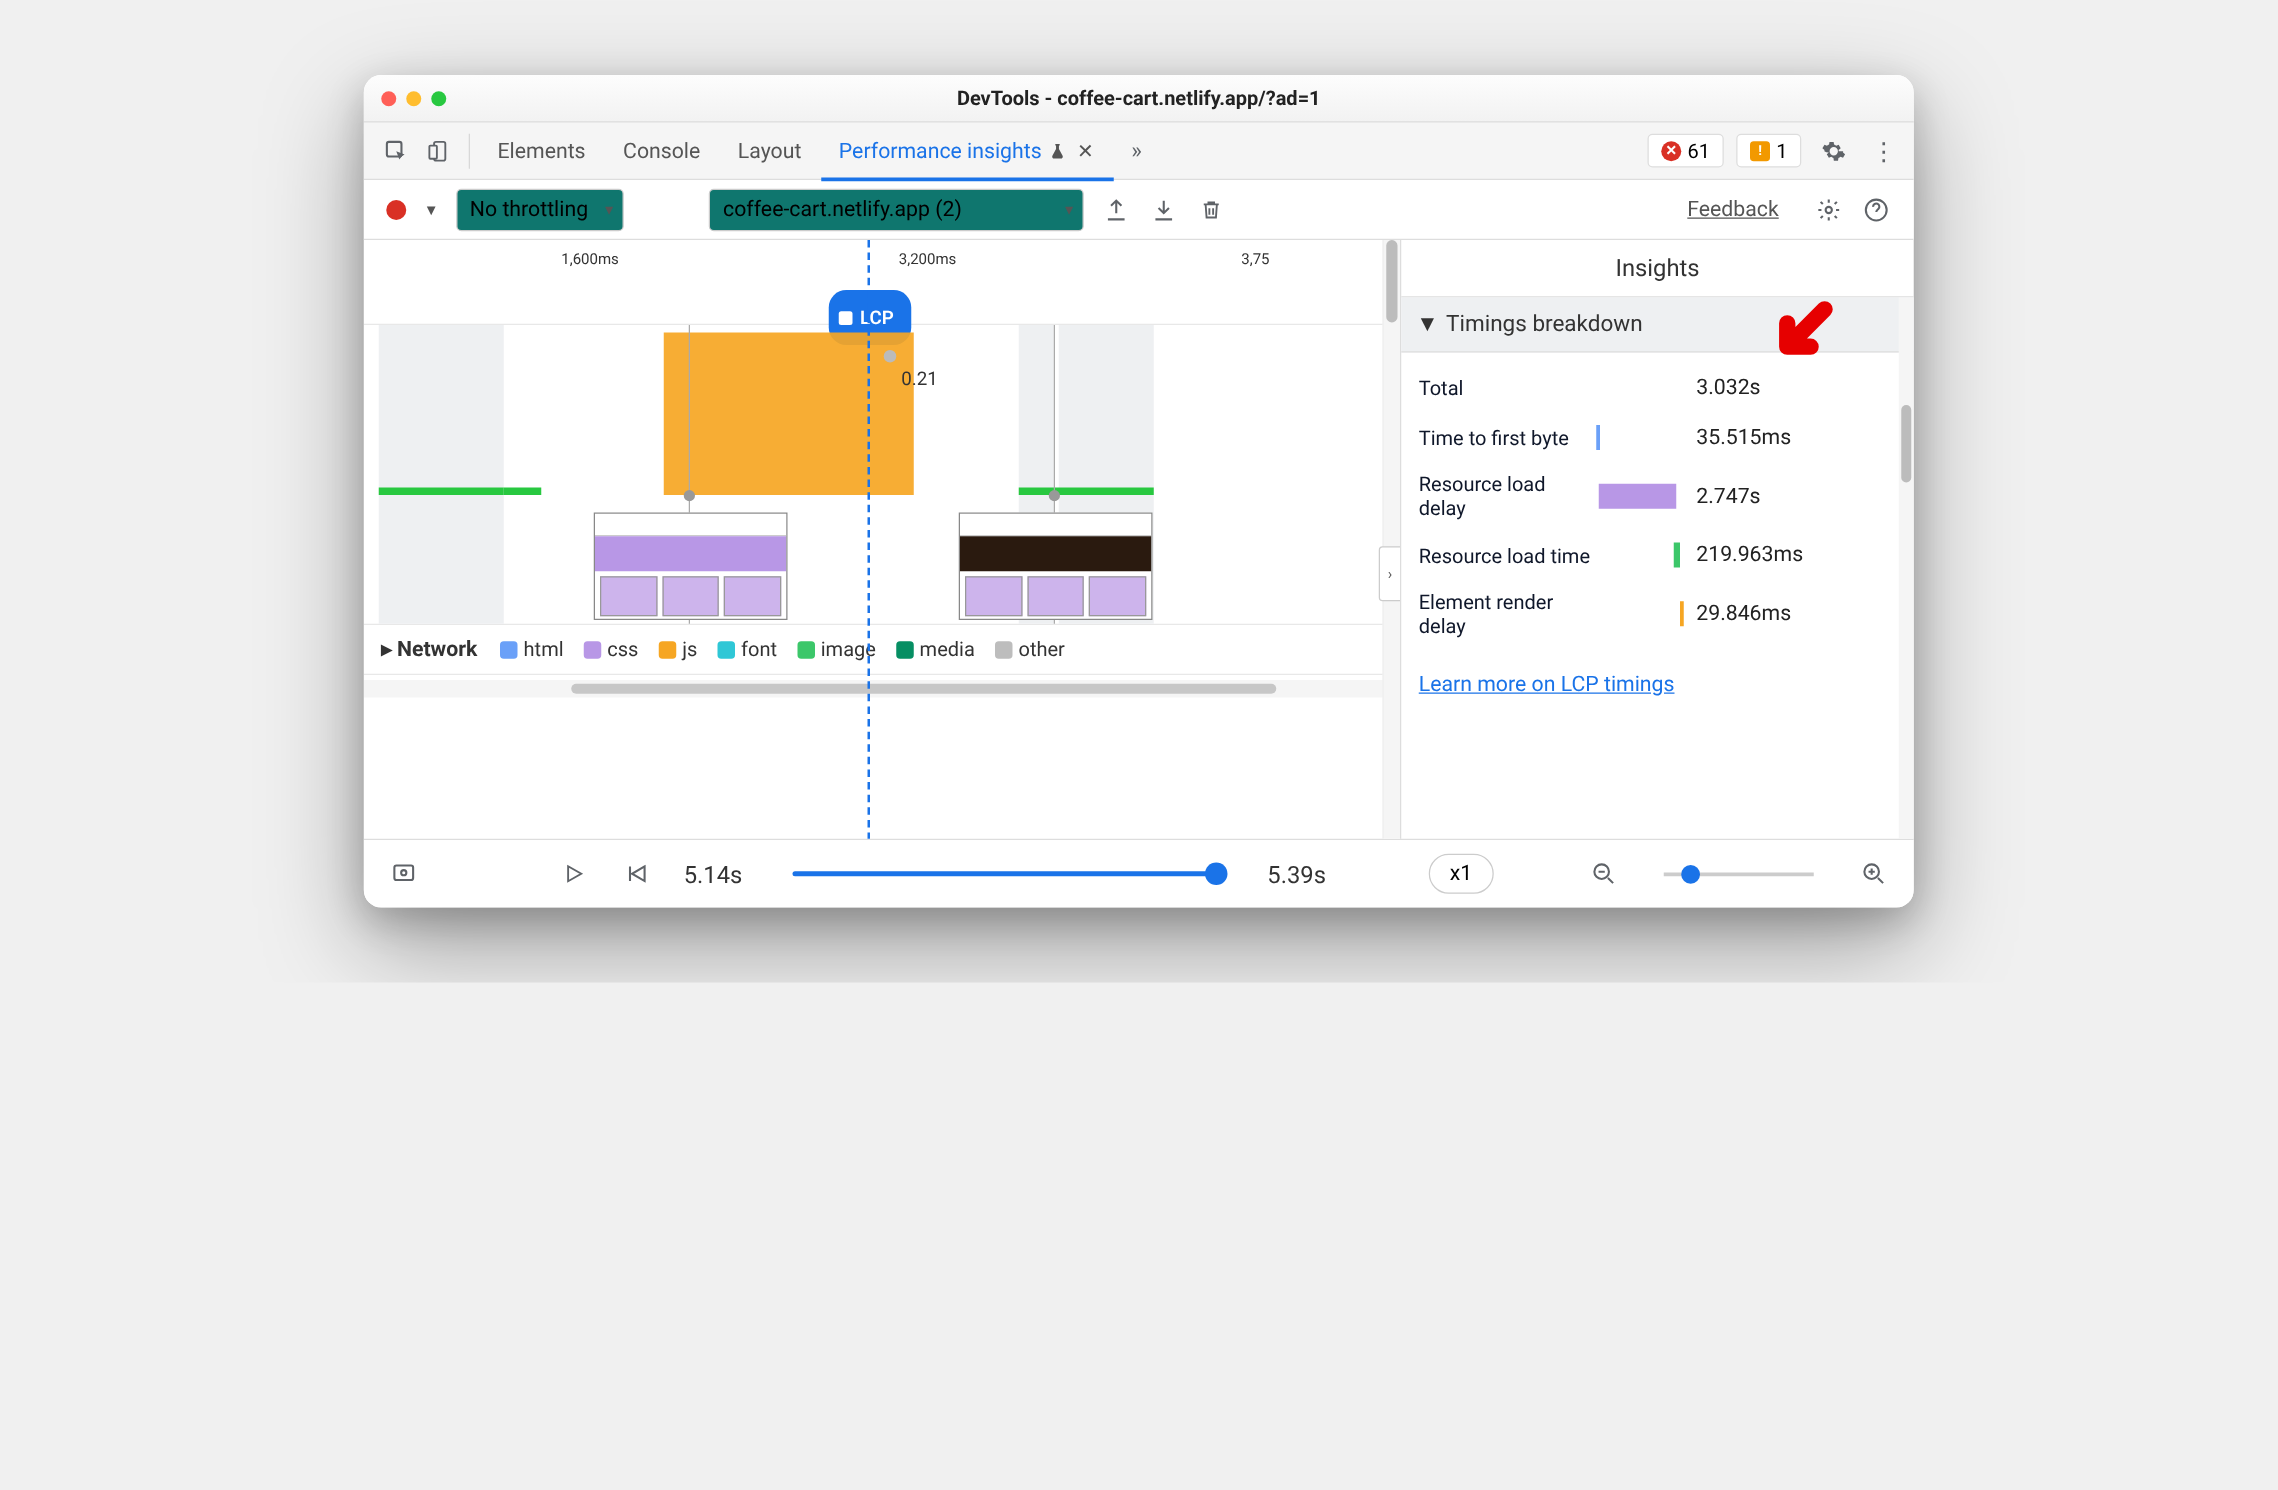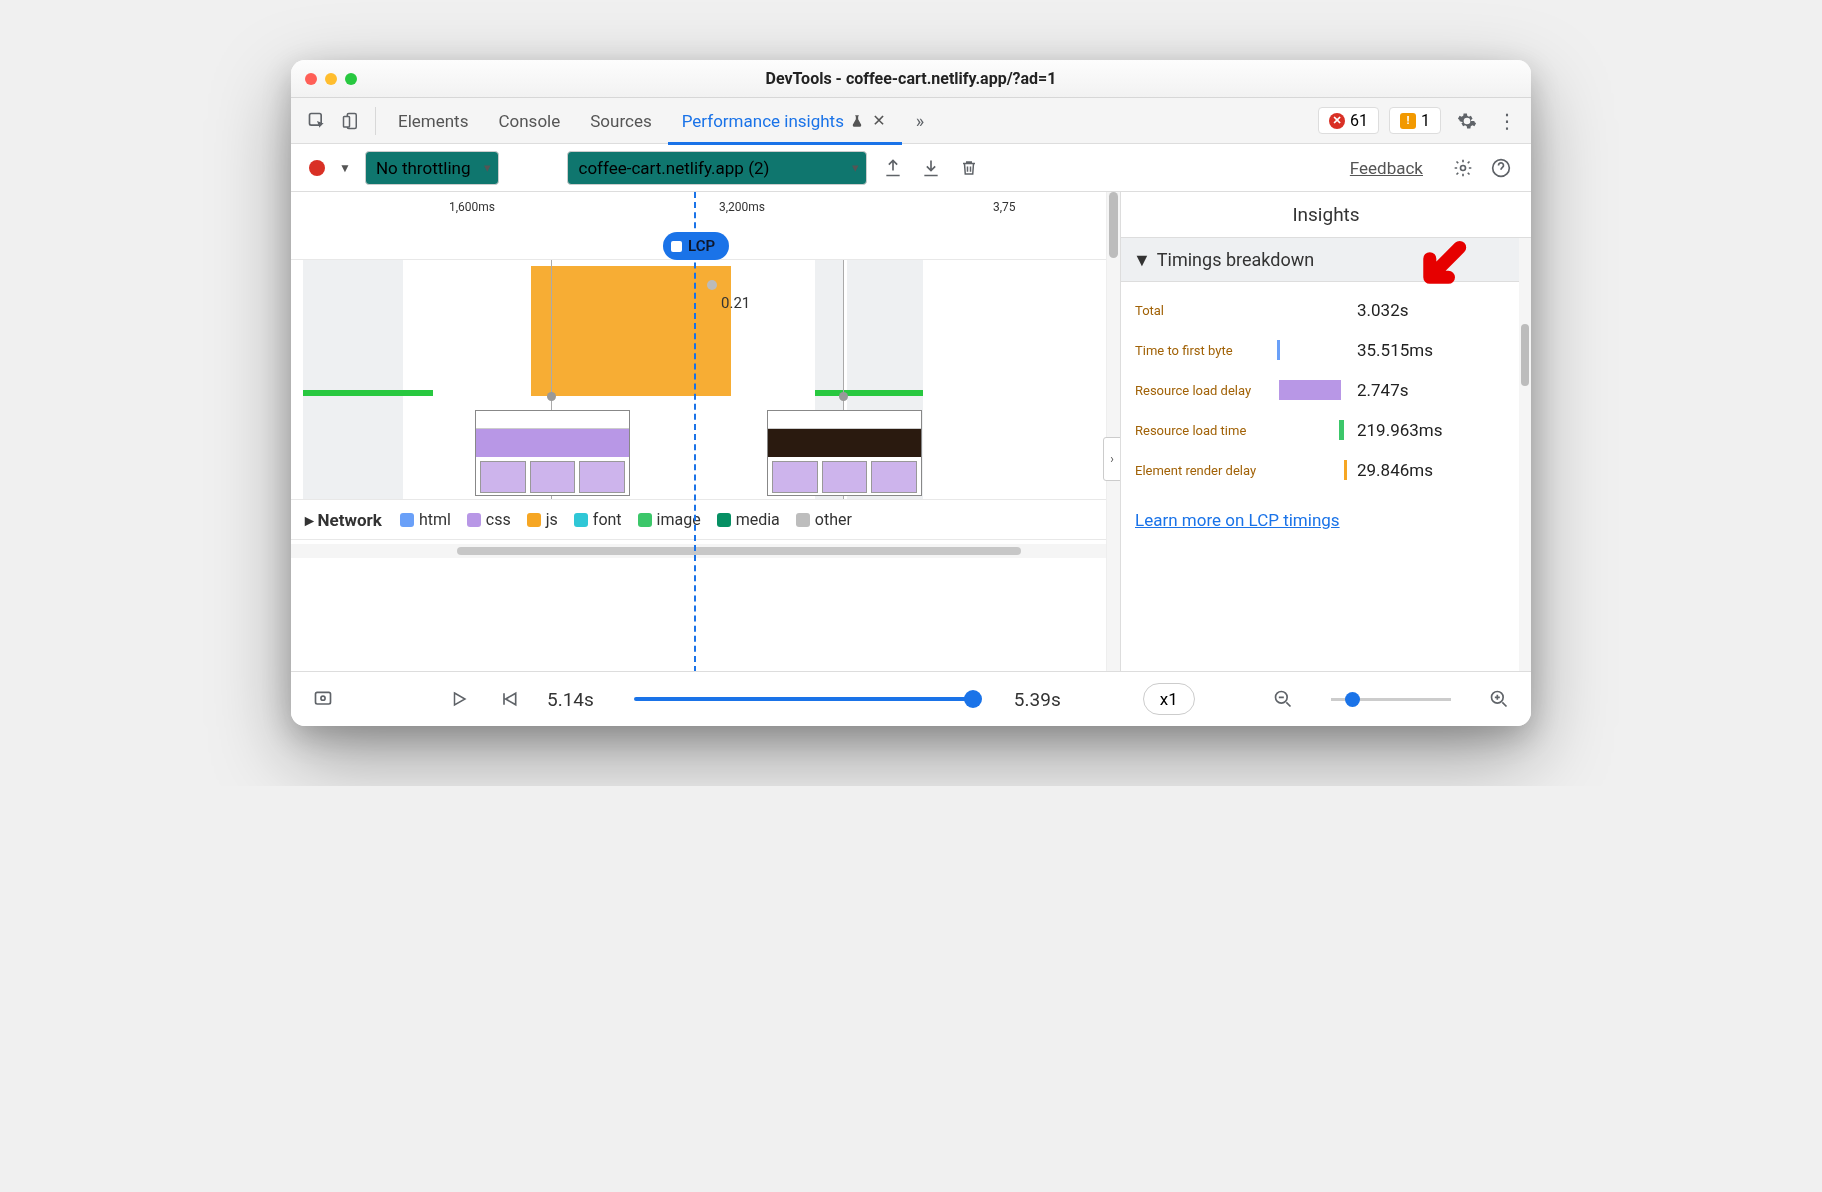--- a/index.html
+++ b/index.html
@@ -30,21 +30,21 @@
 .select::after{content:"▾";position:absolute;right:8px;color:#555;font-size:13px}
 .tool-icon{width:24px;height:24px;display:inline-flex;align-items:center;justify-content:center;color:#5f6368;cursor:pointer}
 .toolbar .spacer{flex:1}
 .feedback{color:#555;font-size:17px;text-decoration:underline;cursor:pointer;margin-right:14px}
 .body{display:flex;height:480px;border-bottom:1px solid #ddd}
 .timeline-pane{flex:1;position:relative;overflow:hidden;border-right:1px solid #ddd}
 .tl-scrollbar{position:absolute;right:0;top:0;bottom:0;width:14px;background:#f5f5f5;border-left:1px solid #eee}
 .tl-scrollbar::before{content:"";position:absolute;top:0;left:2px;right:2px;height:66px;background:#bcbcbc;border-radius:6px}
 .ruler{height:68px;border-bottom:1px solid #e8e8e8;position:relative}
 .ruler .tick{position:absolute;top:8px;font-size:12px;color:#333}
-.lcp-pill{position:absolute;top:40px;left:372px;height:28px;background:#1a73e8;color:#0f172a;border-radius:14px;display:flex;align-items:center;padding:0 14px 0 8px;gap:6px;font-size:15px;font-weight:600}
+.lcp-pill{position:absolute;top:40px;left:372px;height:44px;background:#1a73e8;color:#ffffff;border-radius:14px;display:flex;align-items:center;padding:0 14px 0 8px;gap:6px;font-size:15px;font-weight:600}
 .lcp-pill .sq{width:11px;height:11px;background:#fff;border-radius:2px}
 .shifts-row{height:240px;border-bottom:1px solid #e8e8e8;position:relative;display:flex}
 .row-label{width:110px;padding:80px 10px 0 14px;font-size:17px;font-weight:700;color:#333}
 .shifts-content{flex:1;position:relative}
 .bg-block{position:absolute;top:0;bottom:0;background:#eef0f2}
 .orange-block{position:absolute;top:6px;height:130px;background:#f6a623;opacity:.92}
 .green-bar{position:absolute;top:130px;height:6px;background:#28c840}
 .cls-anno{position:absolute;font-size:15px;color:#333}
 .cls-dot{position:absolute;width:10px;height:10px;border-radius:50%;background:#bbb}
 .rod{position:absolute;top:0;bottom:0;width:1px;background:#aaa}
@@ -72,21 +72,21 @@
 .side{width:410px;display:flex;flex-direction:column;position:relative}
 .side-scroll{position:absolute;right:0;top:46px;bottom:0;width:12px;background:#f5f5f5}
 .side-scroll::before{content:"";position:absolute;left:2px;right:2px;top:86px;height:62px;background:#bcbcbc;border-radius:5px}
 .side-tabs{height:46px;display:flex;justify-content:space-around;border-bottom:1px solid #ddd}
 .side-tab{flex:1;display:flex;align-items:center;justify-content:center;font-size:19px;color:#333;cursor:pointer;position:relative}
 .side-tab.active::after{content:"";position:absolute;left:30%;right:18%;bottom:-1px;height:3px;background:#1a73e8}
 .arrow-anno{position:absolute;right:62px;top:48px;width:56px;height:56px;z-index:5}
 .section-head{height:44px;background:#eef0f2;border-bottom:1px solid #ddd;display:flex;align-items:center;padding:0 12px;font-size:18px;color:#333;gap:6px}
 .metrics{padding:8px 14px}
 .metric{display:flex;align-items:center;padding:8px 0}
-.metric .k{width:142px;font-size:13px;color:#a16207}
+.metric .k{width:142px;font-size:16px;color:#0f172a}
 .metric .bar{width:70px;height:24px;margin-right:10px;position:relative}
 .metric .v{font-size:17px;color:#222}
 .barfill{position:absolute;top:2px;bottom:2px}
 .learn{color:#1a73e8;text-decoration:underline;font-size:17px;display:block;padding:12px 14px;cursor:pointer}
 .footer{height:54px;display:flex;align-items:center;padding:0 20px;gap:26px;background:#fff}
 .foot-icon{width:24px;height:24px;display:inline-flex;align-items:center;justify-content:center;color:#5f6368;cursor:pointer}
 .time-lbl{font-size:19px;color:#333}
 .slider{flex:0 0 340px;height:4px;background:#1a73e8;border-radius:2px;position:relative;margin:0 14px}
 .slider .knob{position:absolute;right:-8px;top:-7px;width:18px;height:18px;border-radius:50%;background:#1a73e8}
 .speed{width:52px;height:32px;border:1px solid #ccc;border-radius:16px;display:flex;align-items:center;justify-content:center;font-size:17px}
@@ -117,21 +117,21 @@
     </span>
     <span class="dev-icon">
       <svg width="18" height="20" viewBox="0 0 24 24" fill="none" stroke="currentColor" stroke-width="2">
           <rect x="7" y="2" width="12" height="20" rx="2"></rect>
           <rect x="2" y="6" width="8" height="14" rx="1" fill="#f5f5f5"></rect>
         </svg>
     </span>
     <span class="sep"></span>
     <div class="tab">Elements</div>
     <div class="tab">Console</div>
-    <div class="tab">Sources</div>
+    <div class="tab">Layout</div>
     <div class="tab active">
       <span>Performance insights</span>
       <span>
         <svg width="14" height="16" viewBox="0 0 24 24" fill="#555">
             <path d="M9 2h6v2h-1v5l5 9c1 2-.5 4-2.5 4H7.5C5.5 22 4 20 5 18l5-9V4H9z"></path>
           </svg>
       </span>
       <span class="close-tab">✕</span>
     </div>
     <span class="dev-icon" style="font-size:18px">»</span>

